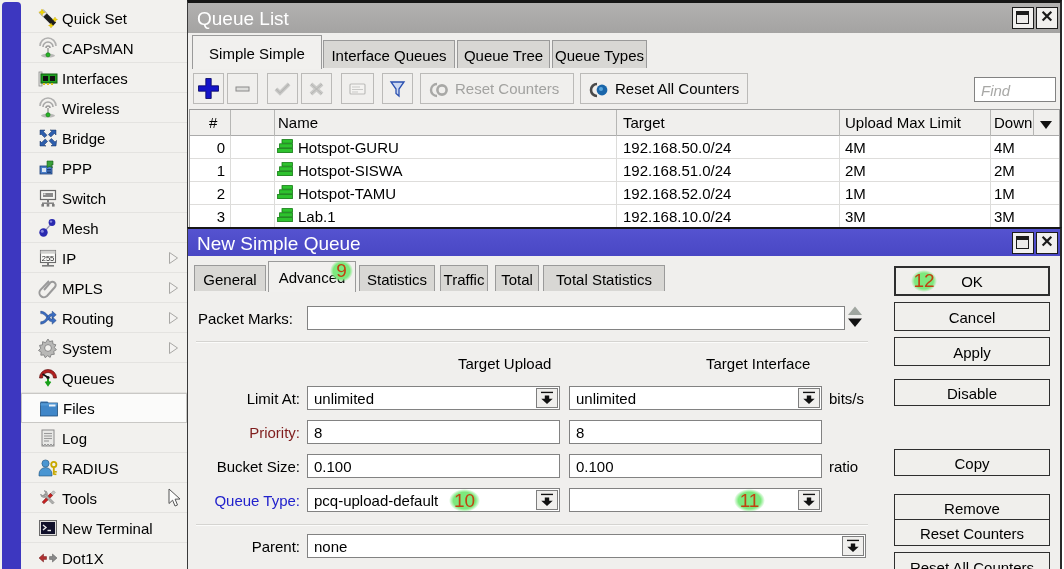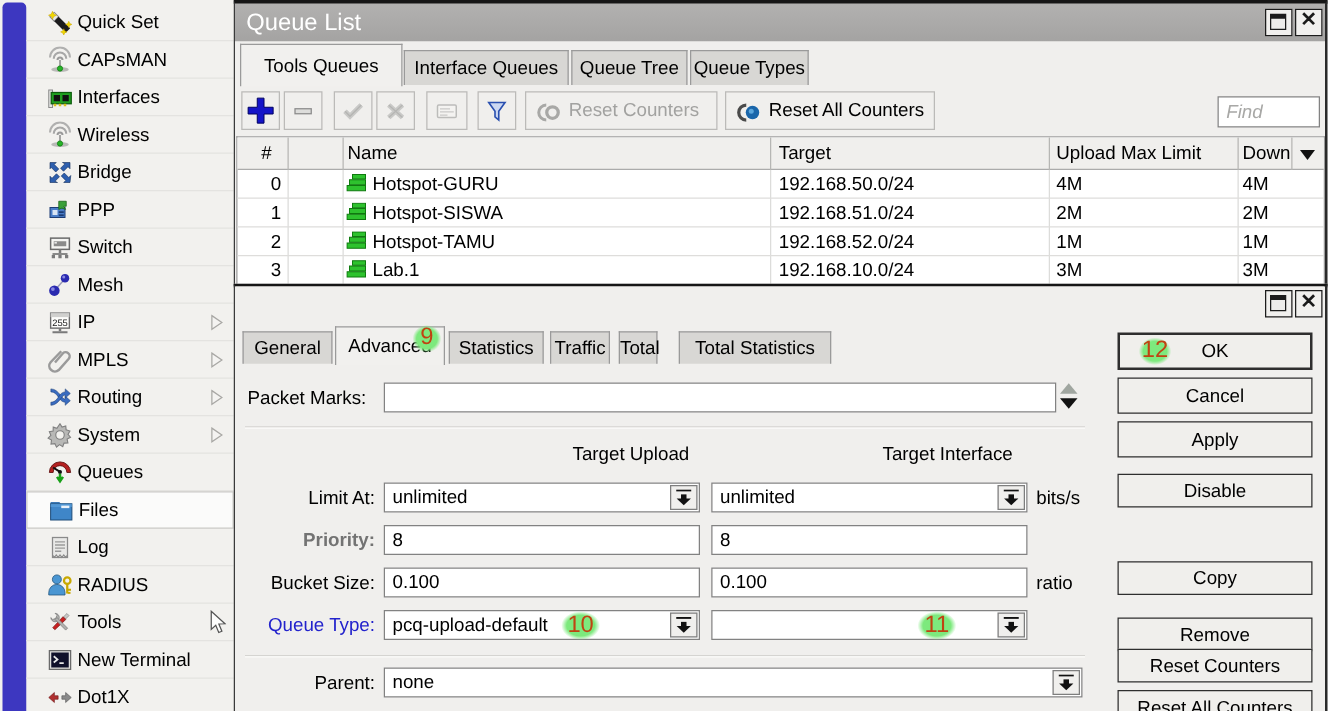--- a/index.html
+++ b/index.html
@@ -265,21 +265,21 @@
 <div class="tbar" style="left:0; top:0; width:100%; height:30px; background:linear-gradient(#b2b1b0,#a4a3a2);">
       <span style="position:absolute; left:9px; top:5px;">Queue List</span>
     </div>
 <div class="wbtn" style="left:824px; top:4px;">
       <div class="mx"></div>
     </div>
 <div class="wbtn" style="left:848px; top:4px;">
       <div class="cl">✕</div>
     </div>
 <div class="tab act" style="left:4px; top:32px; width:130px; height:34px;">
-      <span>Tools Queues</span>
+      <span>Simple Simple</span>
     </div>
 <div class="tab" style="left:135px; top:37px; width:132px; height:28px;">
       <span>Interface Queues</span>
     </div>
 <div class="tab" style="left:269px; top:37px; width:93px; height:28px;">
       <span>Queue Tree</span>
     </div>
 <div class="tab" style="left:364px; top:37px; width:95px; height:28px;">
       <span>Queue Types</span>
     </div>
@@ -391,39 +391,42 @@
             <rect x="0.6" y="9.4" width="14.8" height="4.2" fill="#2ec22e" stroke="#0f7a0f" stroke-width="0.8"></rect>
           </svg></div>
 <div class="cell" style="left:108px; top:3px;">Lab.1</div>
 <div class="cell" style="left:433px; top:3px;">192.168.10.0/24</div>
 <div class="cell" style="left:655px; top:3px;">3M</div>
 <div class="cell" style="left:804px; top:3px;">3M</div>
 </div>
 </div>
 </div>
 <div id="dlg" class="win" style="left:187px; top:227px; width:875px; height:342px; border-top:2px solid #161616; border-left:1px solid #3a3a3a; border-right:2px solid #2a2a2a;">
+<div class="tbar" style="left:0; top:0; width:100%; height:27px; background:linear-gradient(#5553d0,#4947c4);">
+      <span style="position:absolute; left:9px; top:4px;">New Simple Queue</span>
+    </div>
 <div class="wbtn" style="left:824px; top:3px;">
       <div class="mx"></div>
     </div>
 <div class="wbtn" style="left:848px; top:3px;">
       <div class="cl">✕</div>
     </div>
 <div class="tab" style="left:6px; top:36px; width:72px; height:26px;">
       <span>General</span>
     </div>
 <div class="tab act" style="left:80px; top:32px; width:88px; height:31px;">
       <span>Advanced</span>
     </div>
 <div class="tab" style="left:171px; top:36px; width:76px; height:26px;">
       <span>Statistics</span>
     </div>
 <div class="tab" style="left:252px; top:36px; width:48px; height:26px;">
       <span>Traffic</span>
     </div>
-<div class="tab" style="left:307px; top:36px; width:31px; height:26px;">
+<div class="tab" style="left:307px; top:36px; width:44px; height:26px;">
       <span>Total</span>
     </div>
 <div class="tab" style="left:355px; top:36px; width:122px; height:26px;">
       <span>Total Statistics</span>
     </div>
 <div class="lbl" style="left:10px; top:81px;">Packet Marks:</div>
 <div class="field" style="left:119px; top:77px; width:538px; height:24px;"></div>
 <svg width="16" height="23" viewBox="0 0 16 23" style="position:absolute; left:659px; top:76px;">
       <path d="M8 1.5 L15 10 H1z" fill="#a0a6a0"></path>
       <path d="M8 22 L1 13.5 h14z" fill="#121212"></path>
@@ -446,21 +449,21 @@
       <span class="v">unlimited</span>
       <div class="combo-btn">
         <svg width="13" height="13" viewBox="0 0 13 13">
           <rect x="0.5" y="0" width="12" height="1.6" fill="#111"></rect>
           <rect x="4.3" y="4" width="4.4" height="3.8" fill="#111"></rect>
           <path d="M0.8 7.2 h11.4 L6.5 12.6z" fill="#111"></path>
         </svg>
       </div>
     </div>
 <div class="lbl" style="left:641px; top:161px;">bits/s</div>
-<div class="lbl" style="left:0; top:195px; width:112px; text-align:right; color:#737373;font-weight:bold;">Priority:</div>
+<div class="lbl" style="left:0; top:195px; width:112px; text-align:right; color:#7f1d1d;">Priority:</div>
 <div class="field" style="left:119px; top:191px; width:253px; height:24px;">
       <span class="v">8</span>
     </div>
 <div class="field" style="left:381px; top:191px; width:253px; height:24px;">
       <span class="v">8</span>
     </div>
 <div class="lbl" style="left:0; top:229px; width:112px; text-align:right; color:#000;">Bucket Size:</div>
 <div class="field" style="left:119px; top:225px; width:253px; height:24px;">
       <span class="v">0.100</span>
     </div>

